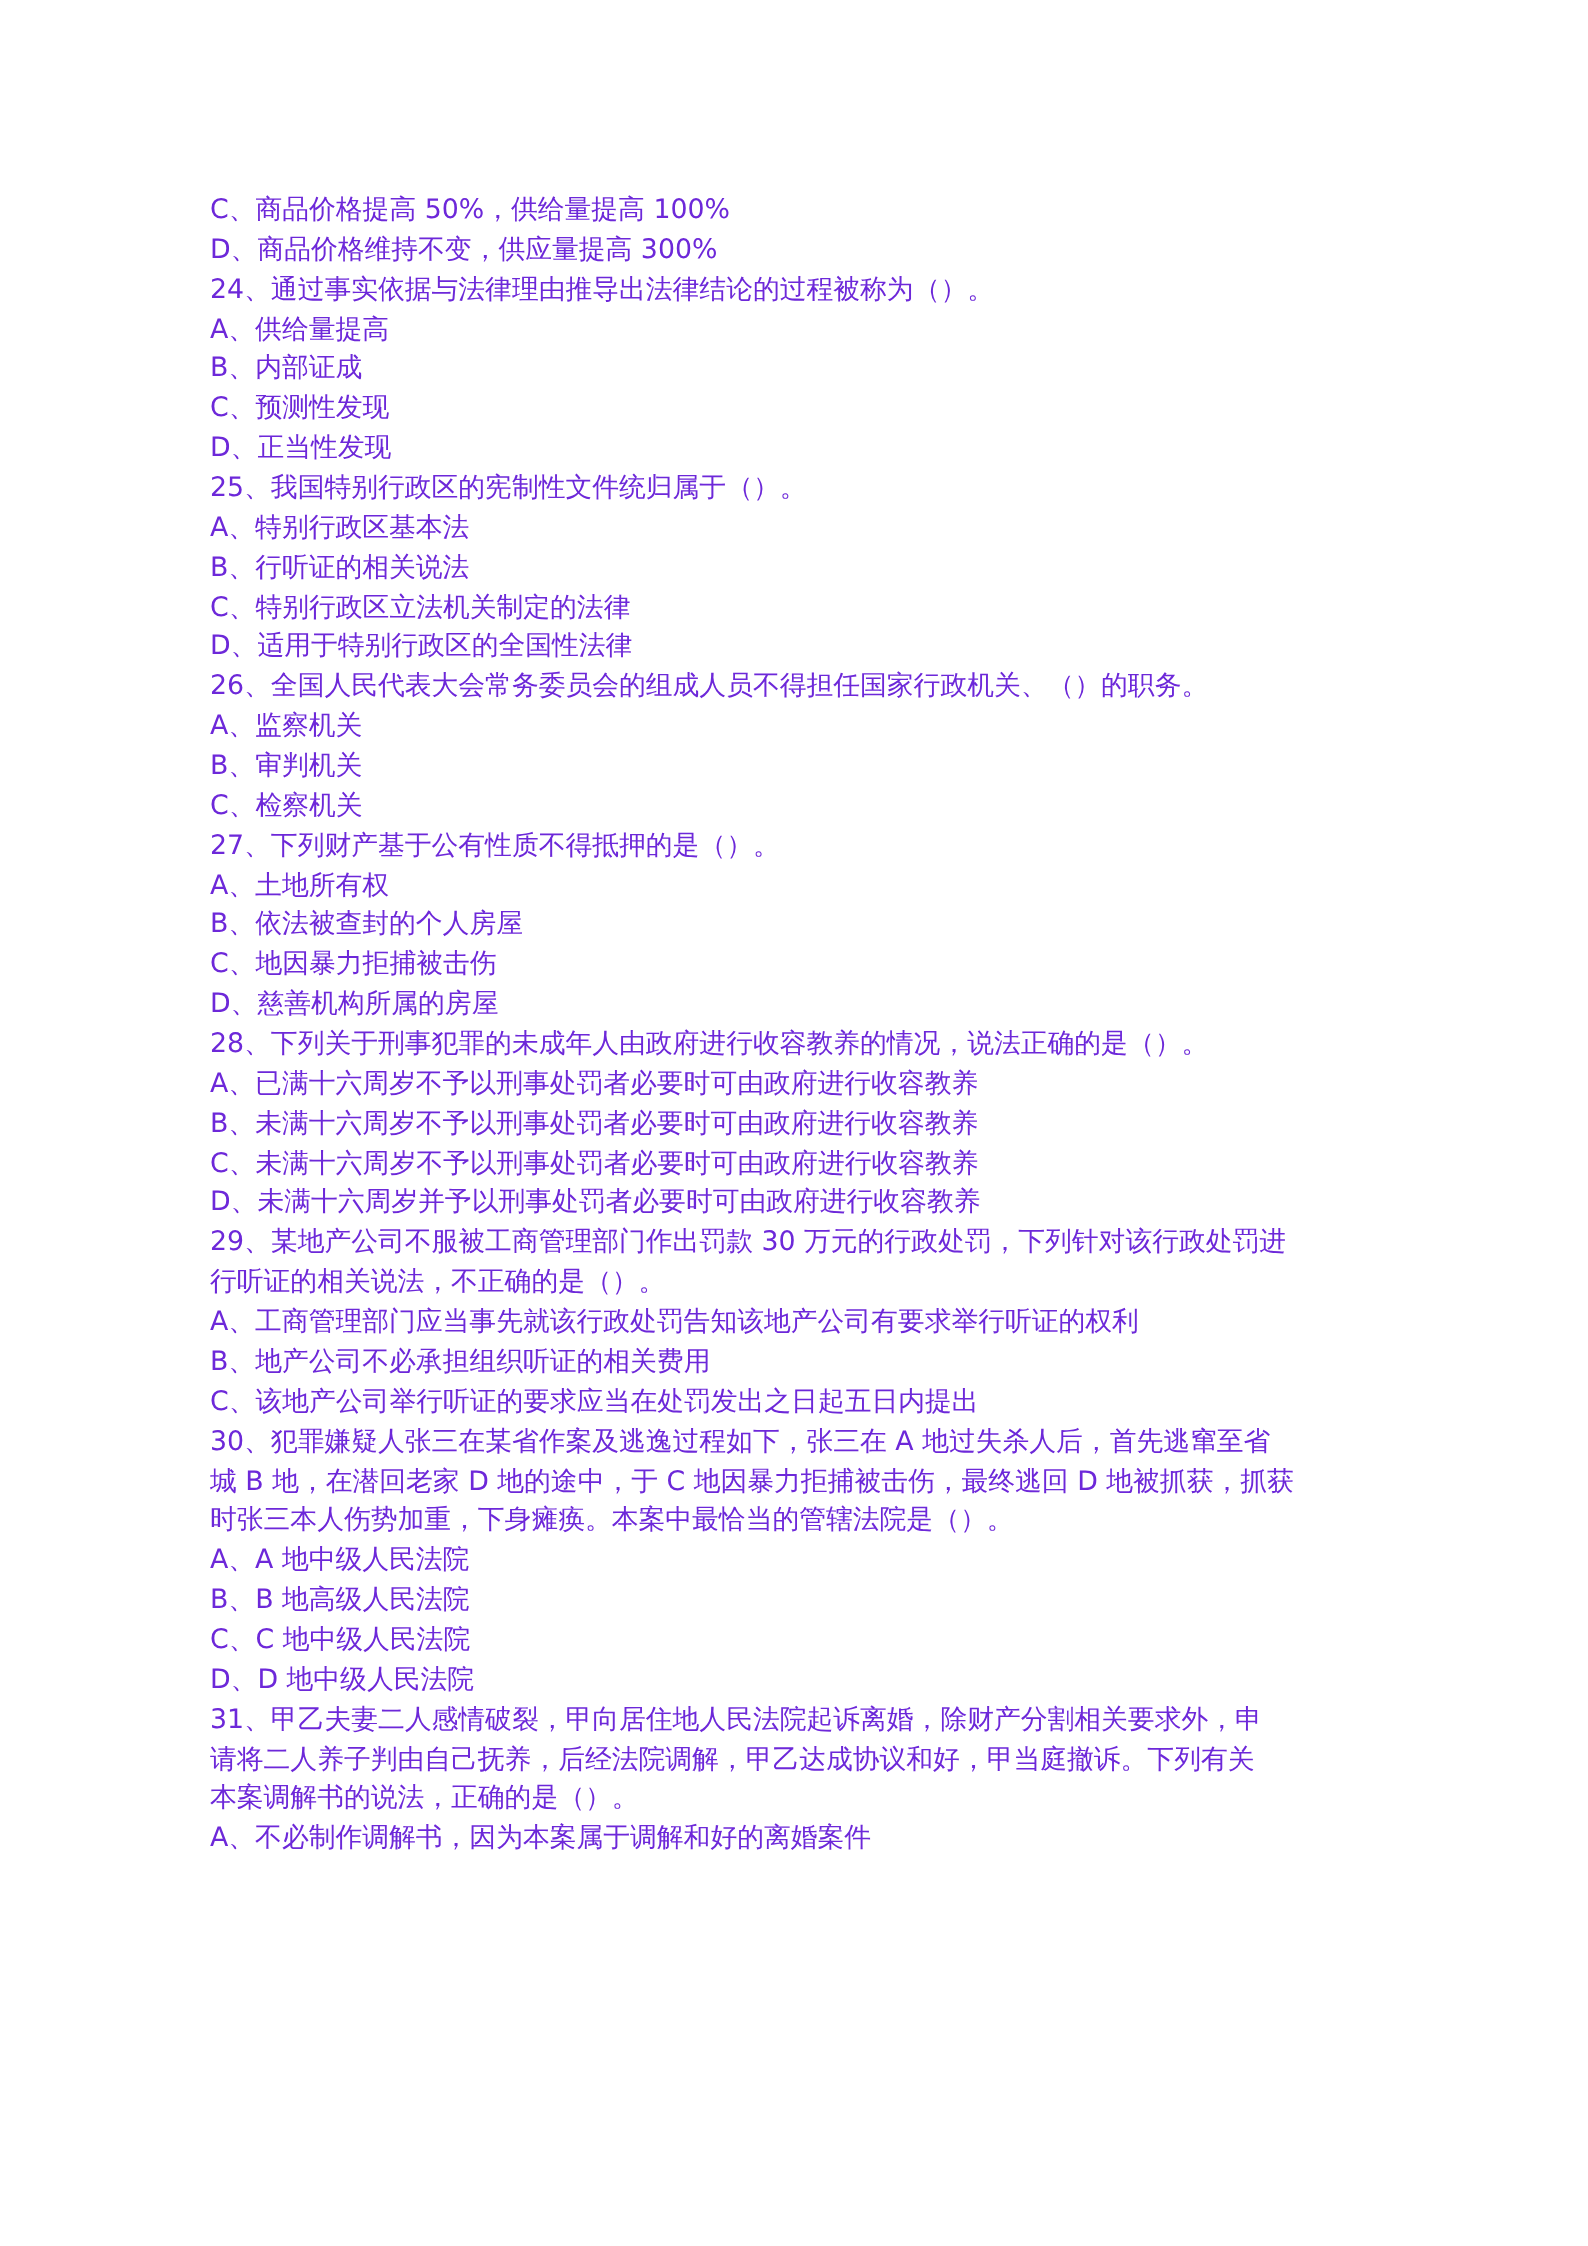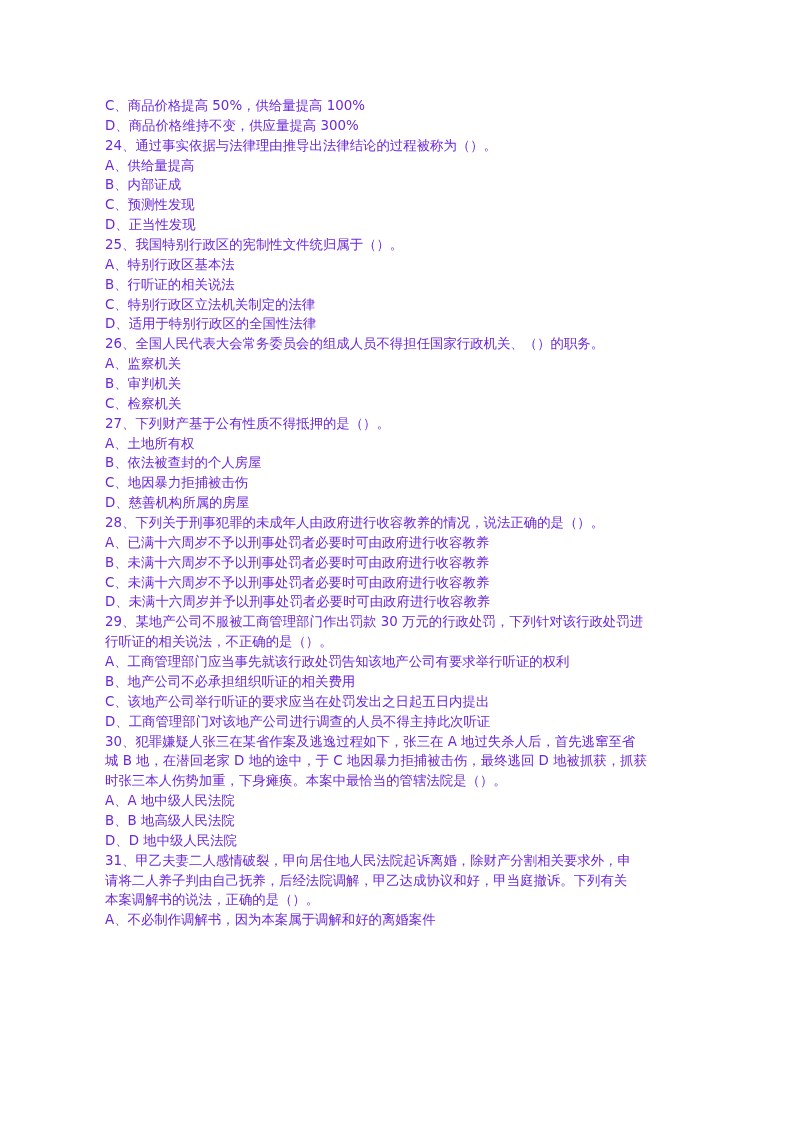--- a/index.html
+++ b/index.html
@@ -51,27 +51,27 @@
   <div class="line">A、已满十六周岁不予以刑事处罚者必要时可由政府进行收容教养</div>
   <div class="line">B、未满十六周岁不予以刑事处罚者必要时可由政府进行收容教养</div>
   <div class="line">C、未满十六周岁不予以刑事处罚者必要时可由政府进行收容教养</div>
   <div class="line">D、未满十六周岁并予以刑事处罚者必要时可由政府进行收容教养</div>
 
   <div class="line">29、某地产公司不服被工商管理部门作出罚款 30 万元的行政处罚，下列针对该行政处罚进</div>
   <div class="line">行听证的相关说法，不正确的是（）。</div>
   <div class="line">A、工商管理部门应当事先就该行政处罚告知该地产公司有要求举行听证的权利</div>
   <div class="line">B、地产公司不必承担组织听证的相关费用</div>
   <div class="line">C、该地产公司举行听证的要求应当在处罚发出之日起五日内提出</div>
-  <div class="line">D、工商管理部门对该地产公司进行调查的人员不得主持此次听证</div>
 
   <div class="line">30、犯罪嫌疑人张三在某省作案及逃逸过程如下，张三在 A 地过失杀人后，首先逃窜至省</div>
   <div class="line">城 B 地，在潜回老家 D 地的途中，于 C 地因暴力拒捕被击伤，最终逃回 D 地被抓获，抓获</div>
   <div class="line">时张三本人伤势加重，下身瘫痪。本案中最恰当的管辖法院是（）。</div>
   <div class="line">A、A 地中级人民法院</div>
   <div class="line">B、B 地高级人民法院</div>
+  <div class="line">C、C 地中级人民法院</div>
   <div class="line">D、D 地中级人民法院</div>
 
   <div class="line">31、甲乙夫妻二人感情破裂，甲向居住地人民法院起诉离婚，除财产分割相关要求外，申</div>
   <div class="line">请将二人养子判由自己抚养，后经法院调解，甲乙达成协议和好，甲当庭撤诉。下列有关</div>
   <div class="line">本案调解书的说法，正确的是（）。</div>
   <div class="line">A、不必制作调解书，因为本案属于调解和好的离婚案件</div>
 
 </div>
 
 </body></html>

